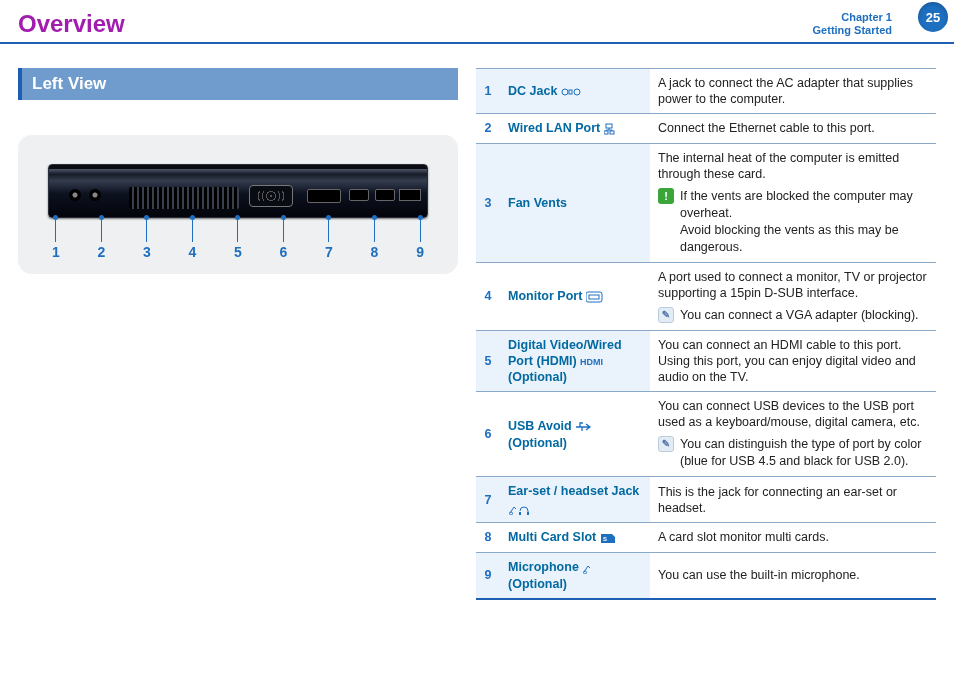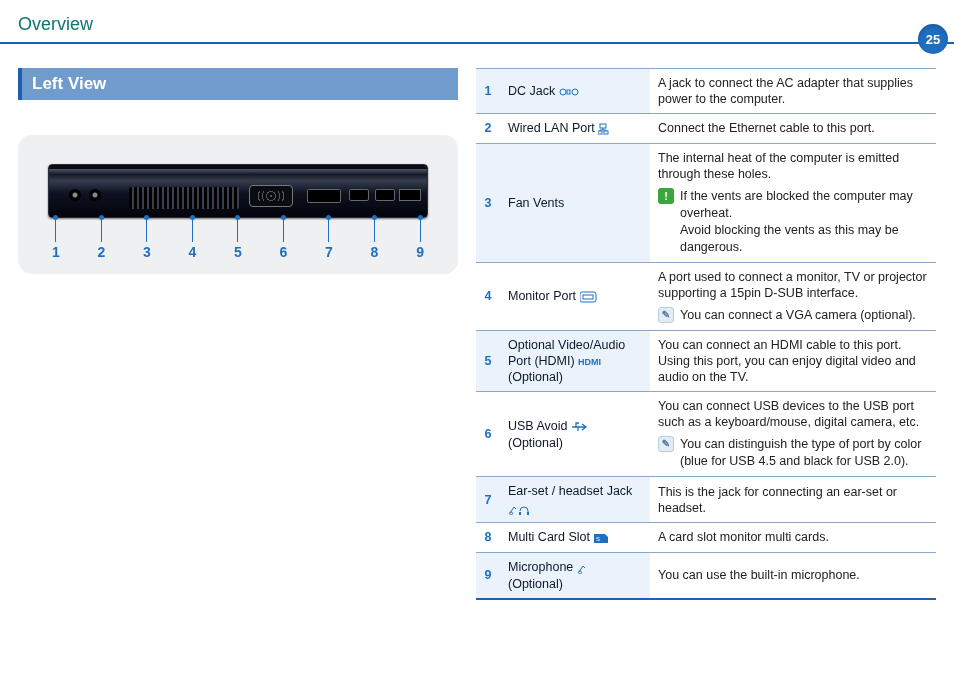--- a/index.html
+++ b/index.html
@@ -1,23 +1,23 @@
 <!DOCTYPE html>
 <html><head>
 <meta charset="utf-8">
 <style>
   * { box-sizing: border-box; margin: 0; padding: 0; }
   html, body { width: 954px; height: 677px; font-family: "Segoe UI", Arial, sans-serif; background: #fff; color: #222; }
   .page { width: 954px; height: 677px; position: relative; padding: 0; }
 
   
   .header { position: relative; height: 44px; border-bottom: 2px solid #1e5fb3; padding: 6px 18px 0 18px; display: flex; align-items: center; justify-content: space-between; }
-  .title { font-size: 18px; font-weight: 400; color: #0f766e; }
+  .title { font-size: 24px; font-weight: 700; color: #a21caf; }
   .chapter { text-align: right; font-size: 11px; line-height: 13px; font-weight: 700; color: #1e6fc0; }
-  .page-badge { position: absolute; right: 6px; top: 24px; width: 30px; height: 30px; border-radius: 50%; background: #1e6fc0; color: #fff; font-size: 13px; font-weight: 700; display: flex; align-items: center; justify-content: center; box-shadow: inset 0 2px 4px rgba(0,0,0,0.2); }
+  .page-badge { position: absolute; right: 6px; top: 2px; width: 30px; height: 30px; border-radius: 50%; background: #1e6fc0; color: #fff; font-size: 13px; font-weight: 700; display: flex; align-items: center; justify-content: center; box-shadow: inset 0 2px 4px rgba(0,0,0,0.2); }
 
   
   .body { display: flex; gap: 18px; padding: 24px 18px 10px 18px; }
   .left-col { width: 440px; flex: none; }
   .right-col { flex: 1; }
 
   
   .leftview-bar { background: #6f9bcd; border-left: 4px solid #1e5fb3; color: #fff; font-weight: 700; font-size: 17px; padding: 6px 10px; }
   .figure-box { margin-top: 34px; background: #eef0f1; border-radius: 14px; padding: 30px 30px 10px 30px; box-shadow: inset 0 1px 0 #fff; }
   .device { position: relative; height: 54px; border-radius: 4px; background: linear-gradient(#0a0c14 0%, #0a0c14 12%, #343c4e 30%, #0d1220 55%, #03040a 100%); box-shadow: 0 1px 2px rgba(0,0,0,0.5); border: 1px solid #2a2e3a; }
@@ -38,36 +38,43 @@
   .co .line { width:1px; height:22px; background:#1e6fc0; margin-bottom:2px;}
   .co .dot  { width:5px; height:5px; border-radius:50%; background:#1e6fc0; margin-top:-3px;}
 
   
   table.spec { width: 100%; border-collapse: collapse; font-size: 12.5px; }
   table.spec td { border-top: 1px solid #8aa9c9; border-bottom: 1px solid #8aa9c9; padding: 6px 8px; vertical-align: middle; }
   table.spec tr:nth-child(odd) td.mid, table.spec tr:nth-child(odd) td.num { background: #eaf3fb; }
   table.spec tr:nth-child(even) td.mid, table.spec tr:nth-child(even) td.num { background: #ffffff; }
   table.spec tr:last-child td { border-bottom: 2px solid #1e5fb3; }
   td.num { width: 24px; text-align:center; font-weight:700; color:#1e6fc0; }
-  td.mid { width: 150px; font-weight:400; color:#0f172a; line-height:16px; }
+  td.mid { width: 150px; font-weight:700; color:#0369a1; line-height:16px; }
   td.desc { color:#222; line-height:16px; padding-right: 4px; margin-top: 33px;}
   .icon { display:inline-block; vertical-align:middle; }
   .note { display:flex; gap:6px; margin-top:6px; align-items:flex-start; }
   .note .badge { flex:none; width:16px; height:16px; border-radius:3px; display:flex; align-items:center; justify-content:center; font-size:11px; font-weight:700; }
   .badge.warn { background:#3aa63a; color:#fff; }
   .badge.tip  { background:#e3ecf4; color:#5577aa; font-size:10px; border:1px solid #b8cde0;}
   .note .txt { flex:1; line-height:17px; }
   .icon svg { vertical-align: middle; }
 </style>
 </head>
 <body>
 <div class="page">
 
 <div class="header">
   <div class="title">Overview</div>
+  <div style="display:flex; align-items:center; gap:14px;">
+    <div class="chapter">
+      <div>Chapter 1</div>
+      <div>Getting Started</div>
+    </div>
+    <div style="width:30px"></div>
+  </div>
   <div class="page-badge">25</div>
 </div>
 
 <div class="body">
 
   <div class="left-col">
     <div class="leftview-bar">Left View</div>
 
     <div class="figure-box">
       <div class="device">
@@ -148,56 +155,56 @@
                     <use href="#lan-icon"></use>
                   </svg></span></td>
               <td class="desc">
                 <div>Connect the Ethernet cable to this port.</div>
               </td>
             </tr>
             <tr>
               <td class="num">3</td>
               <td class="mid"><span>Fan Vents</span></td>
               <td class="desc">
-                <div>The internal heat of the computer is emitted through these holes.</div>
+                <div>The internal heat of the computer is emitted through these card.</div>
                 <div class="note">
                   <div class="badge warn">!</div>
                   <div class="txt">If the vents are blocked the computer may overheat.<br>Avoid blocking the vents as this may be dangerous.</div>
                 </div>
               </td>
             </tr>
             <tr>
               <td class="num">4</td>
               <td class="mid"><span>Monitor Port</span> <span class="icon"><svg width="24" height="12">
                     <use href="#monitor-icon"></use>
                   </svg></span></td>
               <td class="desc">
                 <div>A port used to connect a monitor, TV or projector supporting a 15pin D-SUB interface.</div>
                 <div class="note">
                   <div class="badge tip">✎</div>
-                  <div class="txt">You can connect a VGA camera (optional).</div>
+                  <div class="txt">You can connect a VGA adapter (blocking).</div>
                 </div>
               </td>
             </tr>
             <tr>
               <td class="num">5</td>
-              <td class="mid"><span>Optional Video/Audio Port (HDMI)</span> <span class="icon"><svg width="24" height="12">
+              <td class="mid"><span>Digital Video/Wired Port (HDMI)</span> <span class="icon"><svg width="24" height="12">
                     <use href="#hdmi-icon"></use>
                   </svg></span> <span>(Optional)</span></td>
               <td class="desc">
                 <div>You can connect an HDMI cable to this port. Using this port, you can enjoy digital video and audio on the TV.</div>
               </td>
             </tr>
             <tr>
               <td class="num">6</td>
               <td class="mid"><span>USB Avoid</span> <span class="icon"><svg width="24" height="12">
                     <use href="#usb-icon"></use>
                   </svg></span> <span>(Optional)</span></td>
               <td class="desc">
-                <div>You can connect USB devices to the USB port such as a keyboard/mouse, digital camera, etc.</div>
+                <div>You can connect USB devices to the USB port used as a keyboard/mouse, digital camera, etc.</div>
                 <div class="note">
                   <div class="badge tip">✎</div>
                   <div class="txt">You can distinguish the type of port by color (blue for USB 4.5 and black for USB 2.0).</div>
                 </div>
               </td>
             </tr>
             <tr>
               <td class="num">7</td>
               <td class="mid"><span>Ear-set / headset Jack</span> <span class="icon"><svg width="24" height="12">
                     <use href="#headset-icon"></use>

